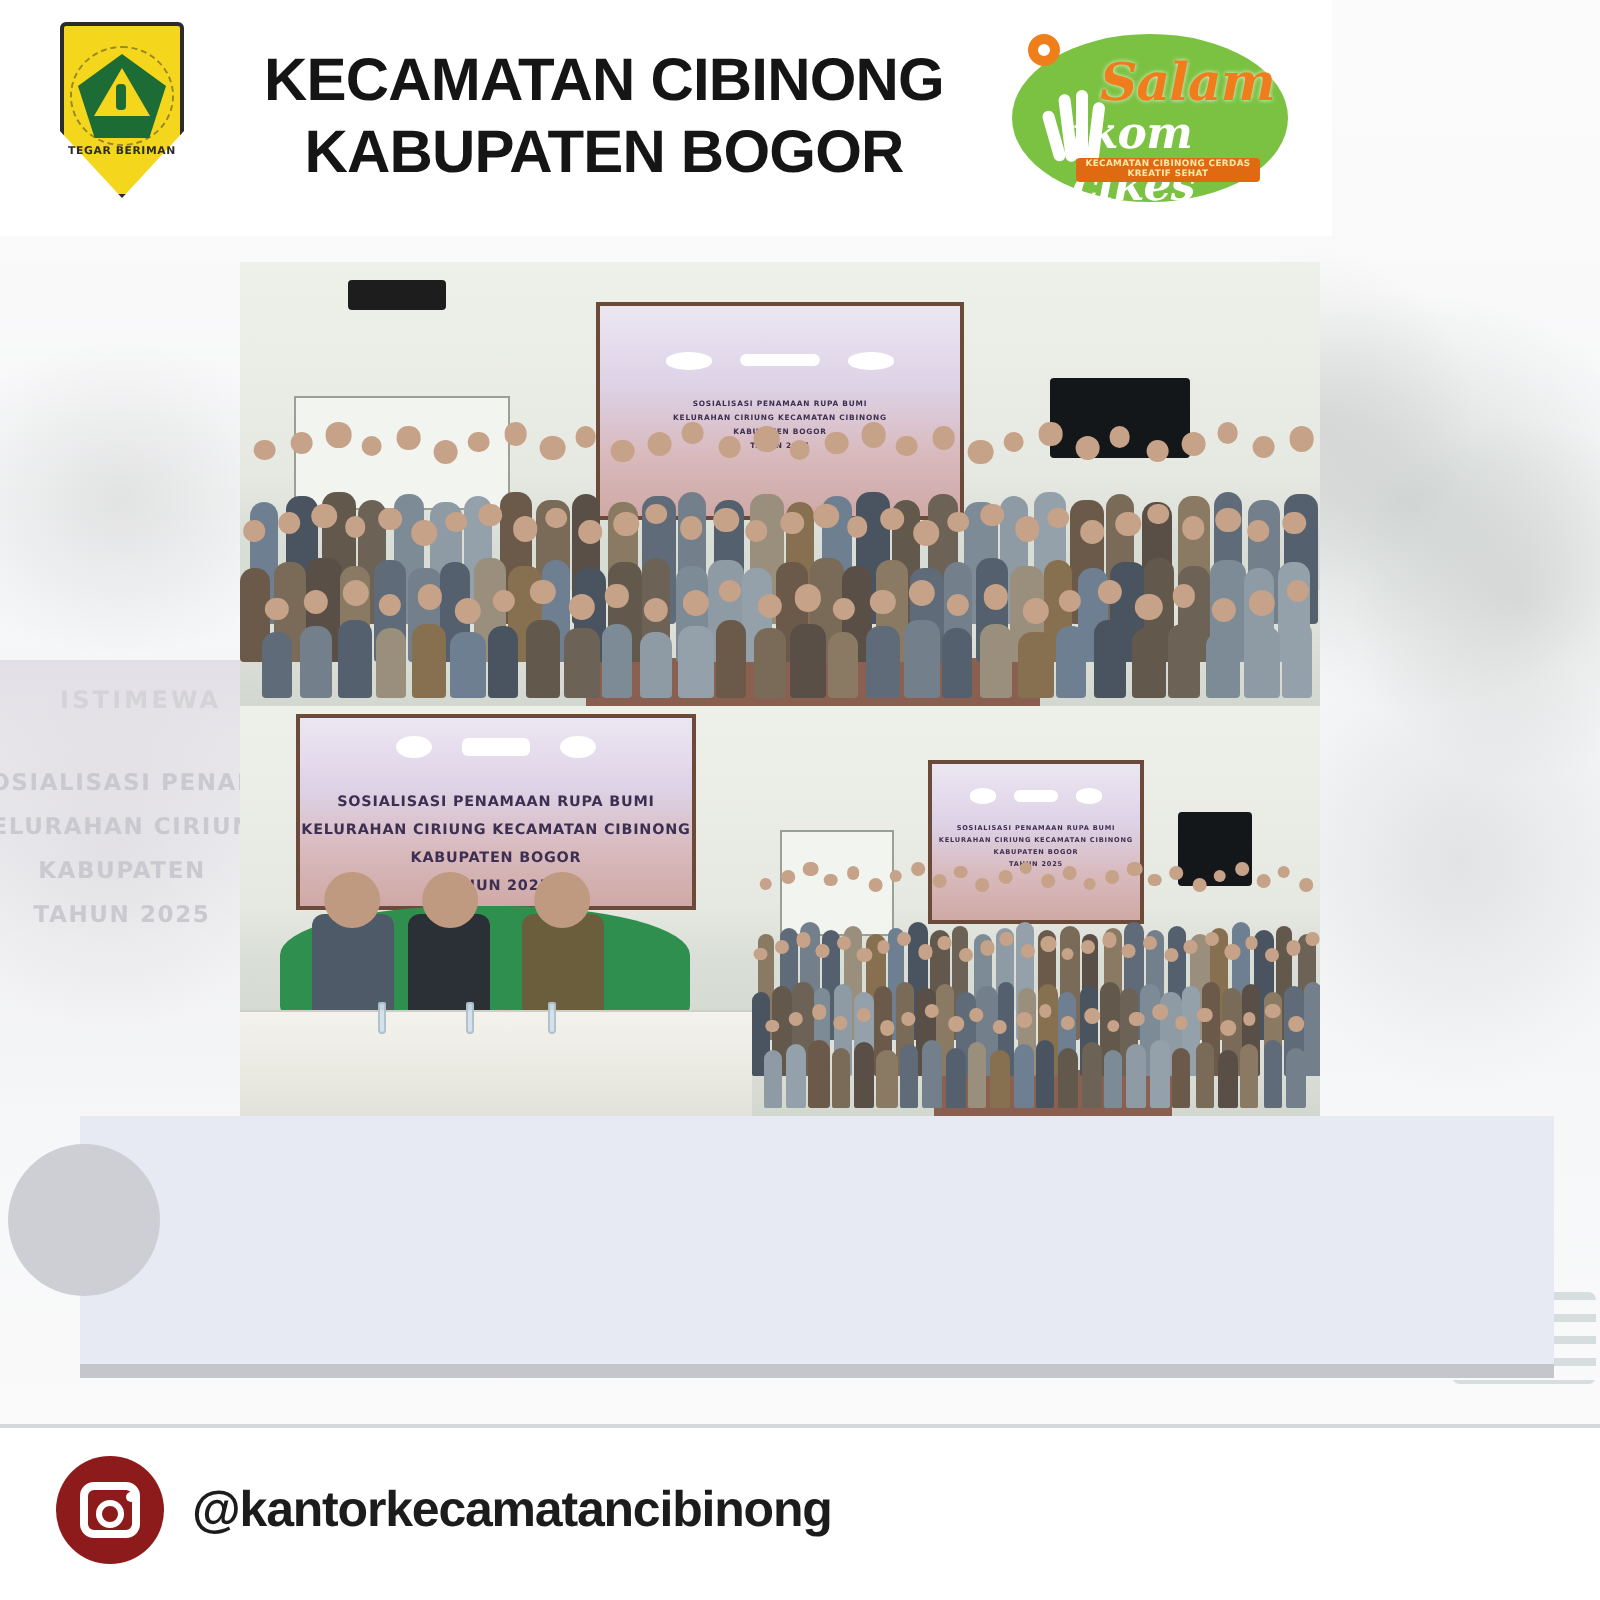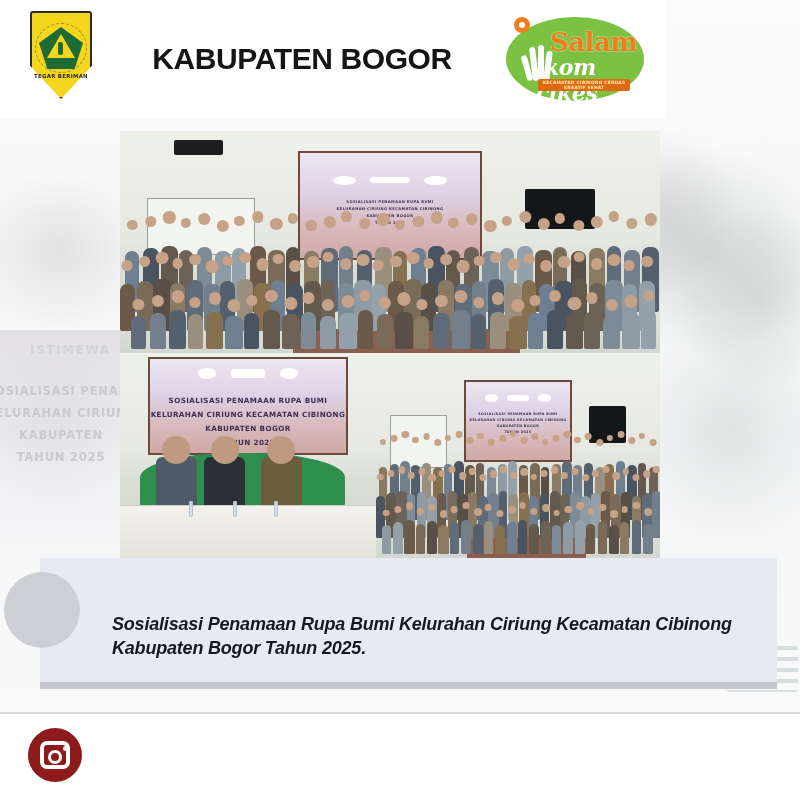--- a/index.html
+++ b/index.html
@@ -126,21 +126,21 @@
   .salam-hand span:nth-child(1){ left: 0;   height: 26px; transform: rotate(-16deg); }
   .salam-hand span:nth-child(2){ left: 7px; height: 34px; transform: rotate(-7deg); }
   .salam-hand span:nth-child(3){ left: 14px;height: 36px; }
   .salam-hand span:nth-child(4){ left: 21px;height: 30px; transform: rotate(7deg); }
   .salam-hand-o {
     position: absolute; left: 8px; top: 4px; width: 16px; height: 16px;
     border: 5px solid #ef7f1a; border-radius: 50%;
   }
   .salam-word {
     position: absolute; left: 44px; top: 14px;
-    font-family: "DejaVu Serif", serif; font-weight: 700;
+    font-family: "DejaVu Serif", serif; font-style: italic; font-weight: 700;
     font-size: 26px; color: #f07c1b; letter-spacing: -0.5px;
     text-shadow: 0 0 2px rgba(255,255,255,.9);
   }
   .salam-word2 {
     position: absolute; left: 30px; top: 41px;
     font-family: "DejaVu Serif", serif; font-style: italic; font-weight: 700;
     font-size: 22px; color: #ffffff; letter-spacing: -0.4px;
   }
   .salam-tag {
     position: absolute; left: 32px; top: 66px; width: 92px; text-align: center;
@@ -325,20 +325,21 @@
     <div class="crest">
       <div class="crest-shield"></div>
       <div class="crest-ring"></div>
       <div class="crest-pent"></div>
       <div class="crest-tri"></div>
       <div class="crest-sub">BOGOR</div>
       <div class="crest-motto">TEGAR BERIMAN</div>
     </div>
 
     <div class="header-titles">
+      <div class="line">KECAMATAN CIBINONG</div>
       <div class="line">KABUPATEN BOGOR</div>
     </div>
 
     <div class="salam-logo">
       <div class="salam-ellipse"></div>
       <div class="salam-hand">
         <span></span>
           <span></span>
           <span></span>
           <span></span>
@@ -595,28 +596,28 @@
           <i style="left: 90%; width: 3.45%; height: 27%; background: rgb(95, 107, 120); bottom: 3%; z-index: 3;"></i>
           <i style="left: 94%; width: 3.7%; height: 24%; background: rgb(115, 127, 138); bottom: 3%; z-index: 3;"></i>
         </div>
     </div>
 
   </div>
 
   <div class="caption-panel"></div>
   <div class="caption-shadow"></div>
   <div class="deco-circle"></div>
-  <div class="caption-body">Sosialisasi Penamaan Rupa Bumi Kelurahan Ciriung Kecamatan Cibinong Kabupaten Bogor Tahun 2025.</div>
 
   <div class="footer-rule"></div>
   <div class="footer">
 
     <div class="ig-wrap">
       <div class="ig-circle">
         <div class="ig-sq"></div>
         <div class="ig-lens"></div>
         <div class="ig-dot"></div>
       </div>
+      <div class="ig-handle">@kantorkecamatancibinong</div>
     </div>
 
   </div>
 
 </div>
 
 </body></html>

